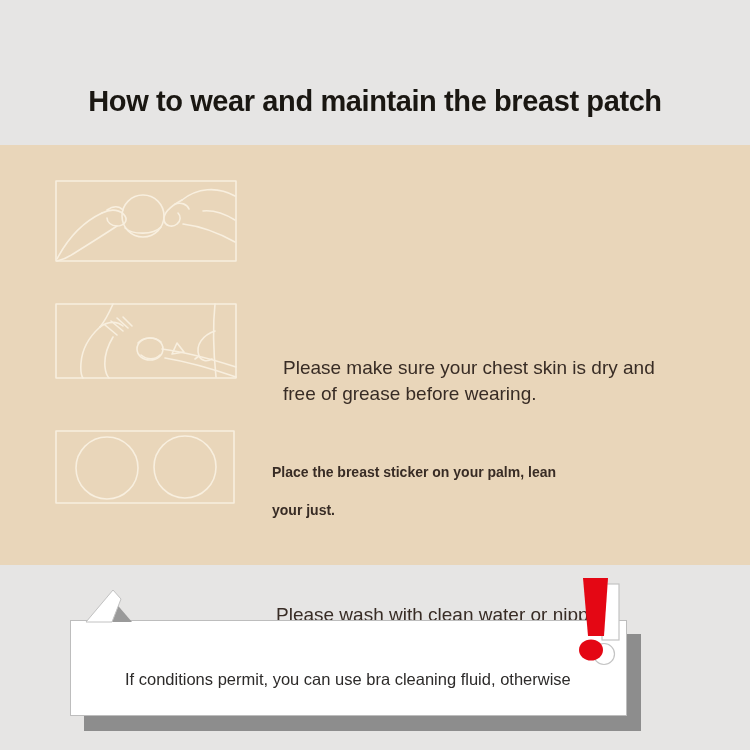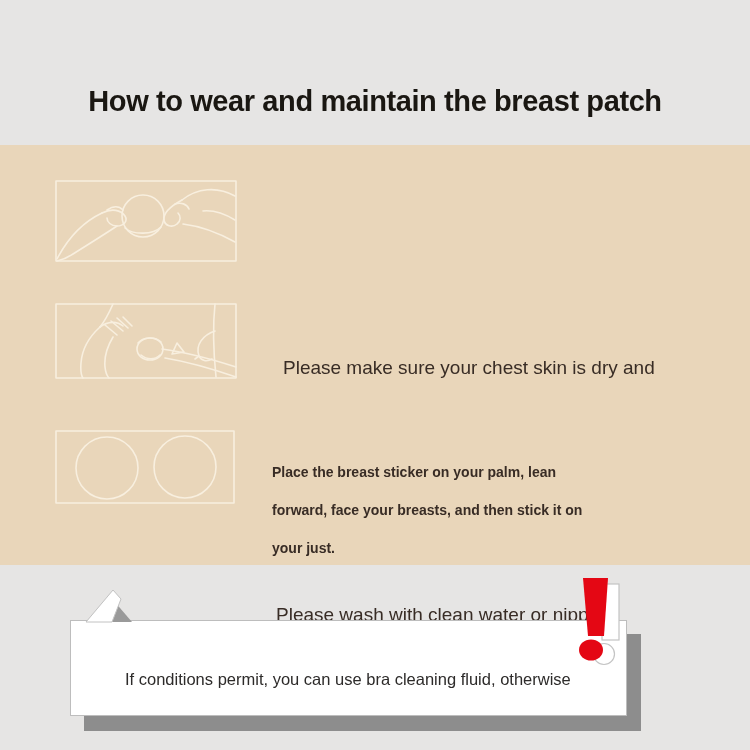--- a/index.html
+++ b/index.html
@@ -105,20 +105,21 @@
         <path class="art" d="M180,16 C162,6 142,8 127,20"></path>
         <path class="art" d="M127,20 C116,26 108,33 109,40 C110,46 117,48 122,44 C126,41 126,36 123,33"></path>
         <path class="art" d="M120,24 C126,22 132,24 134,29"></path>
         <path class="art" d="M180,62 C162,52 144,46 128,44"></path>
         <path class="art" d="M180,40 C170,34 158,30 148,31"></path>
       </svg>
     </div>
 
     <div class="step-text t1">
       <div class="ln">Please make sure your chest skin is dry and</div>
+      <div class="ln">free of grease before wearing.</div>
     </div>
 
     <div class="illus" style="left:55px; top:158px;">
       <svg width="182" height="76" viewBox="0 0 182 76">
         <rect class="art" x="1" y="1" width="180" height="74"></rect>
         <path class="art" d="M58,1 C54,10 50,18 45,24"></path>
         <path class="art" d="M45,24 C34,34 27,46 26,60 C25.5,66 26,72 28,75"></path>
         <path class="art" d="M45,24 C53,18 62,18 68,23"></path>
         <path class="art" d="M50,22 l12,10 M56,18 l12,10 M62,15 l11,10 M68,14 l9,9"></path>
         <path class="art" d="M58,34 C52,44 49,54 50,64 C50.5,69 52,73 54,75"></path>
@@ -129,21 +130,20 @@
         <path class="art" d="M181,74 C152,64 128,58 110,55"></path>
         <path class="art" d="M160,1 C158,20 158,45 161,74"></path>
         <path class="art" d="M160,28 C148,32 140,42 144,53 C146,58 152,59 157,56"></path>
         <path class="art" d="M144,53 l-4,3"></path>
         <path class="art" d="M122,40 l7,9 l-12,2 z"></path>
       </svg>
     </div>
 
     <div class="step-text t2">
       <div class="ln">Place the breast sticker on your palm, lean</div>
-      <div class="ln">forward, face your breasts, and then stick it on</div>
       <div class="ln">your just.</div>
     </div>
 
     <div class="illus" style="left:55px; top:285px;">
       <svg width="180" height="74" viewBox="0 0 180 74">
         <rect class="art" x="1" y="1" width="178" height="72"></rect>
         <circle class="art" cx="52" cy="38" r="31"></circle>
         <circle class="art" cx="130" cy="37" r="31"></circle>
       </svg>
     </div>

